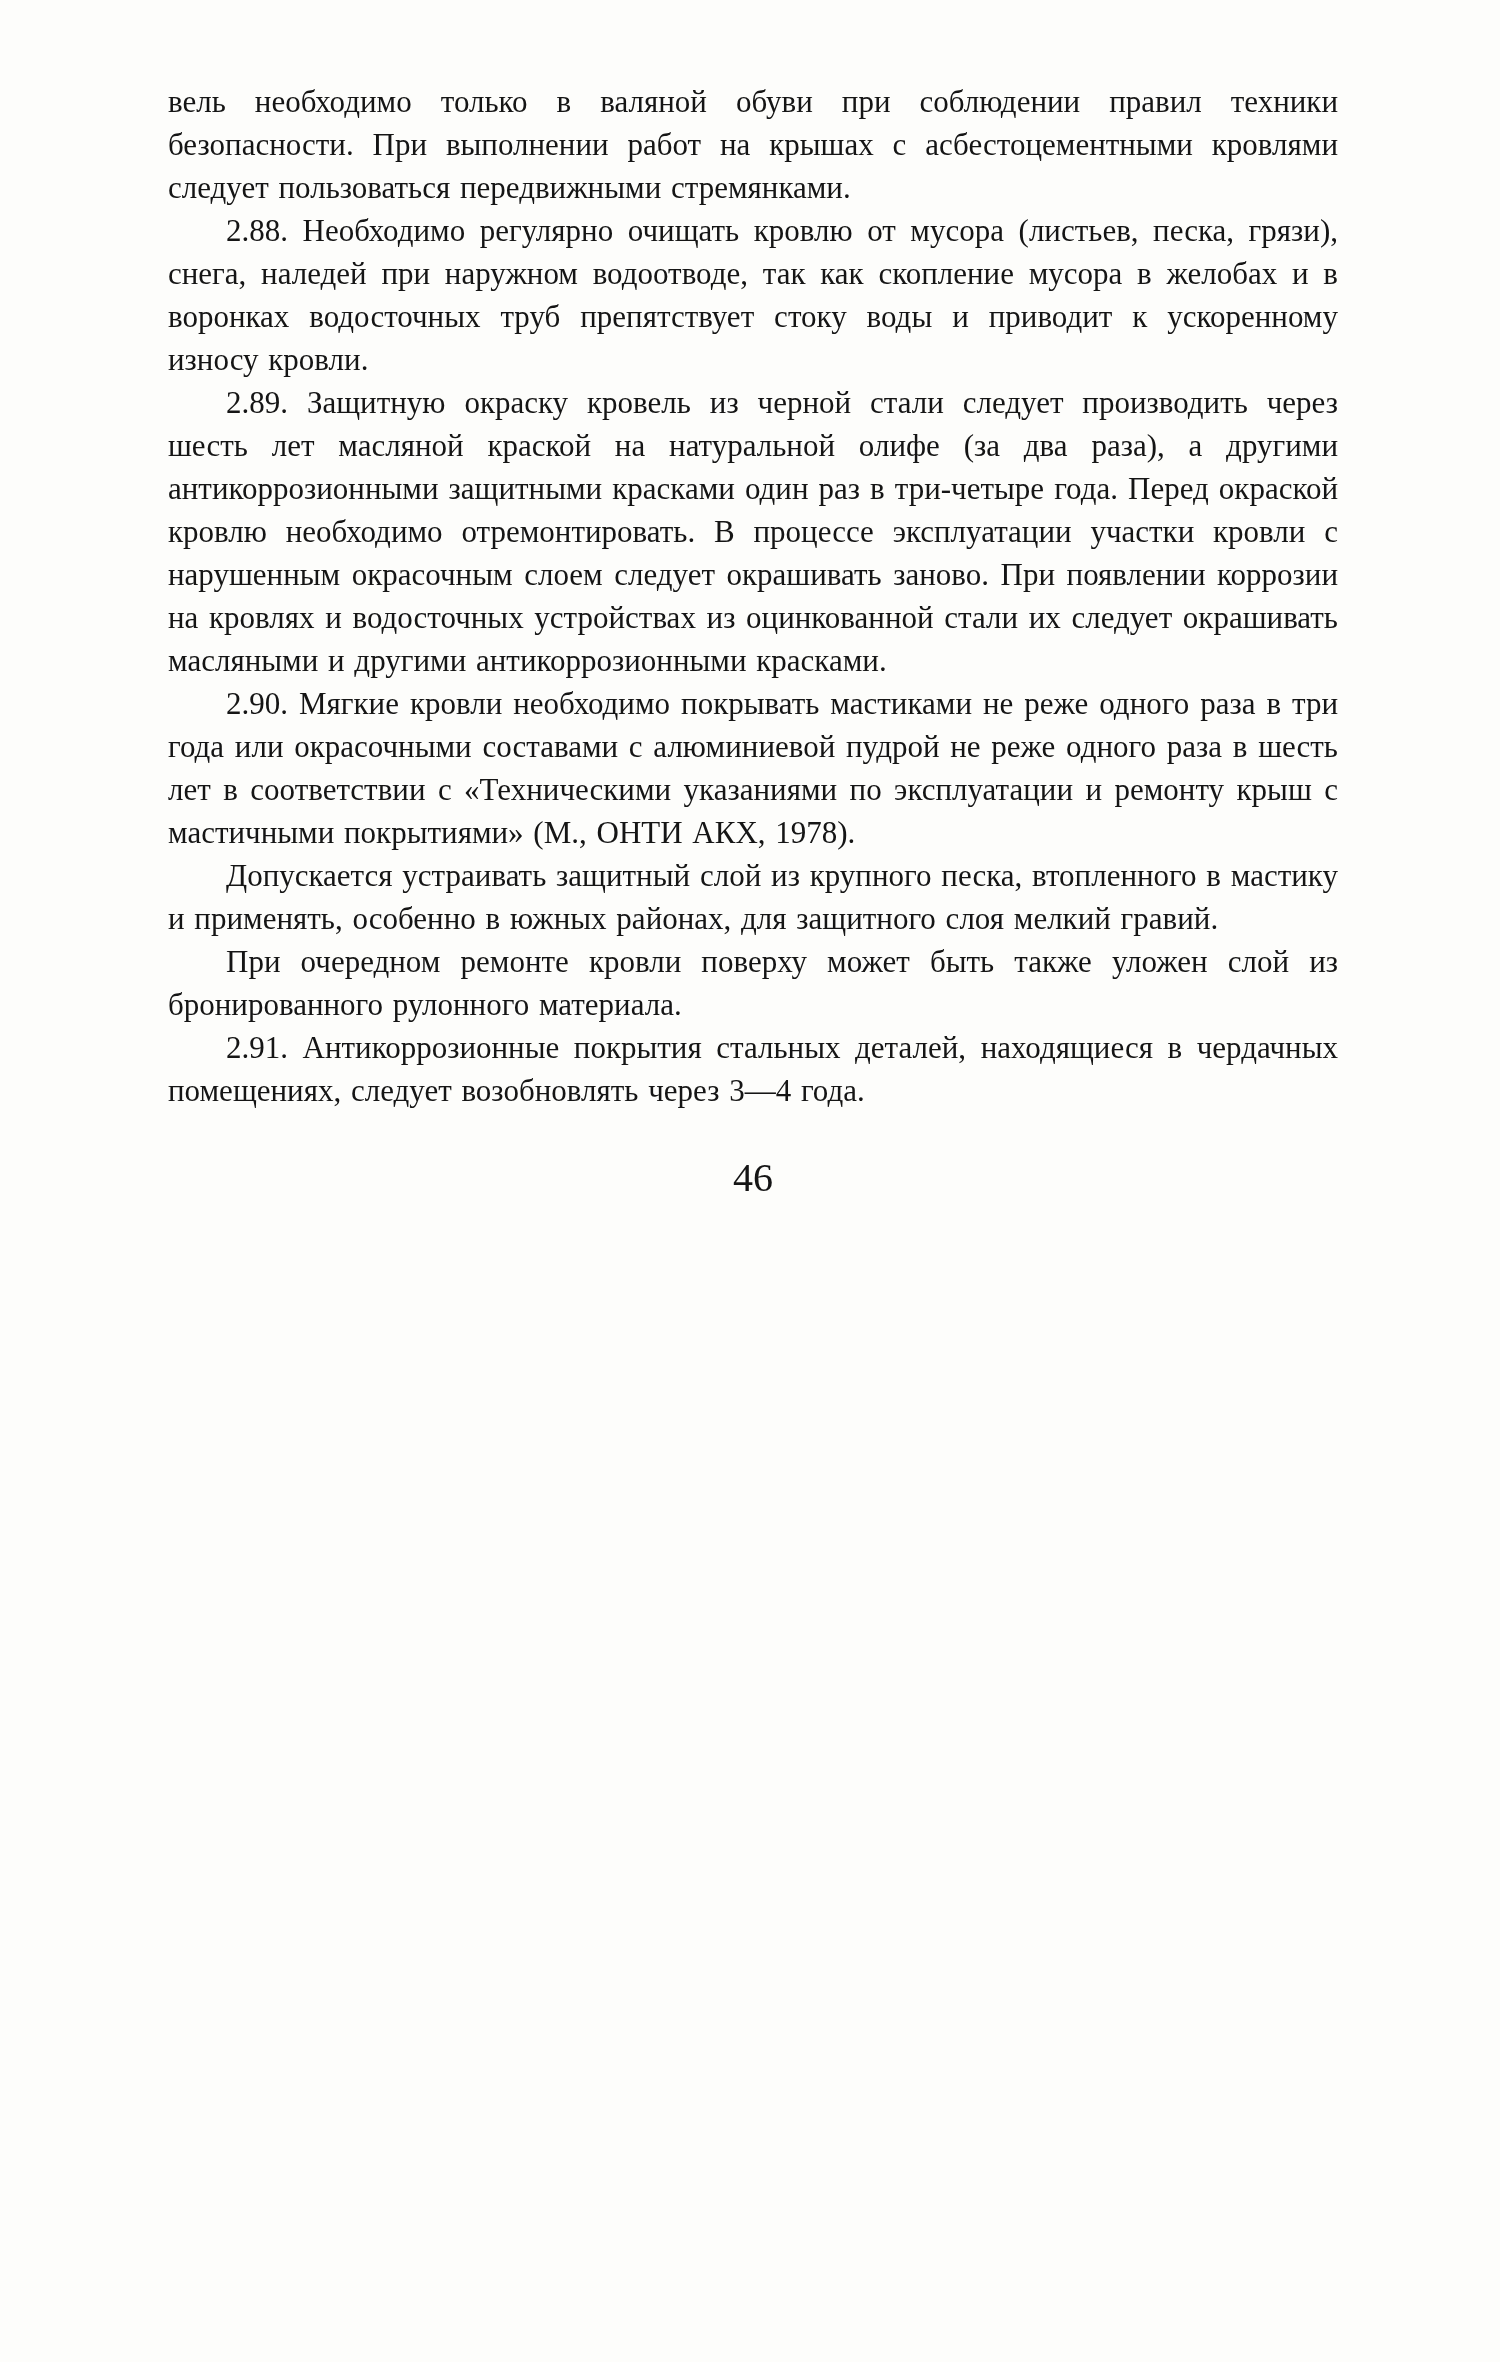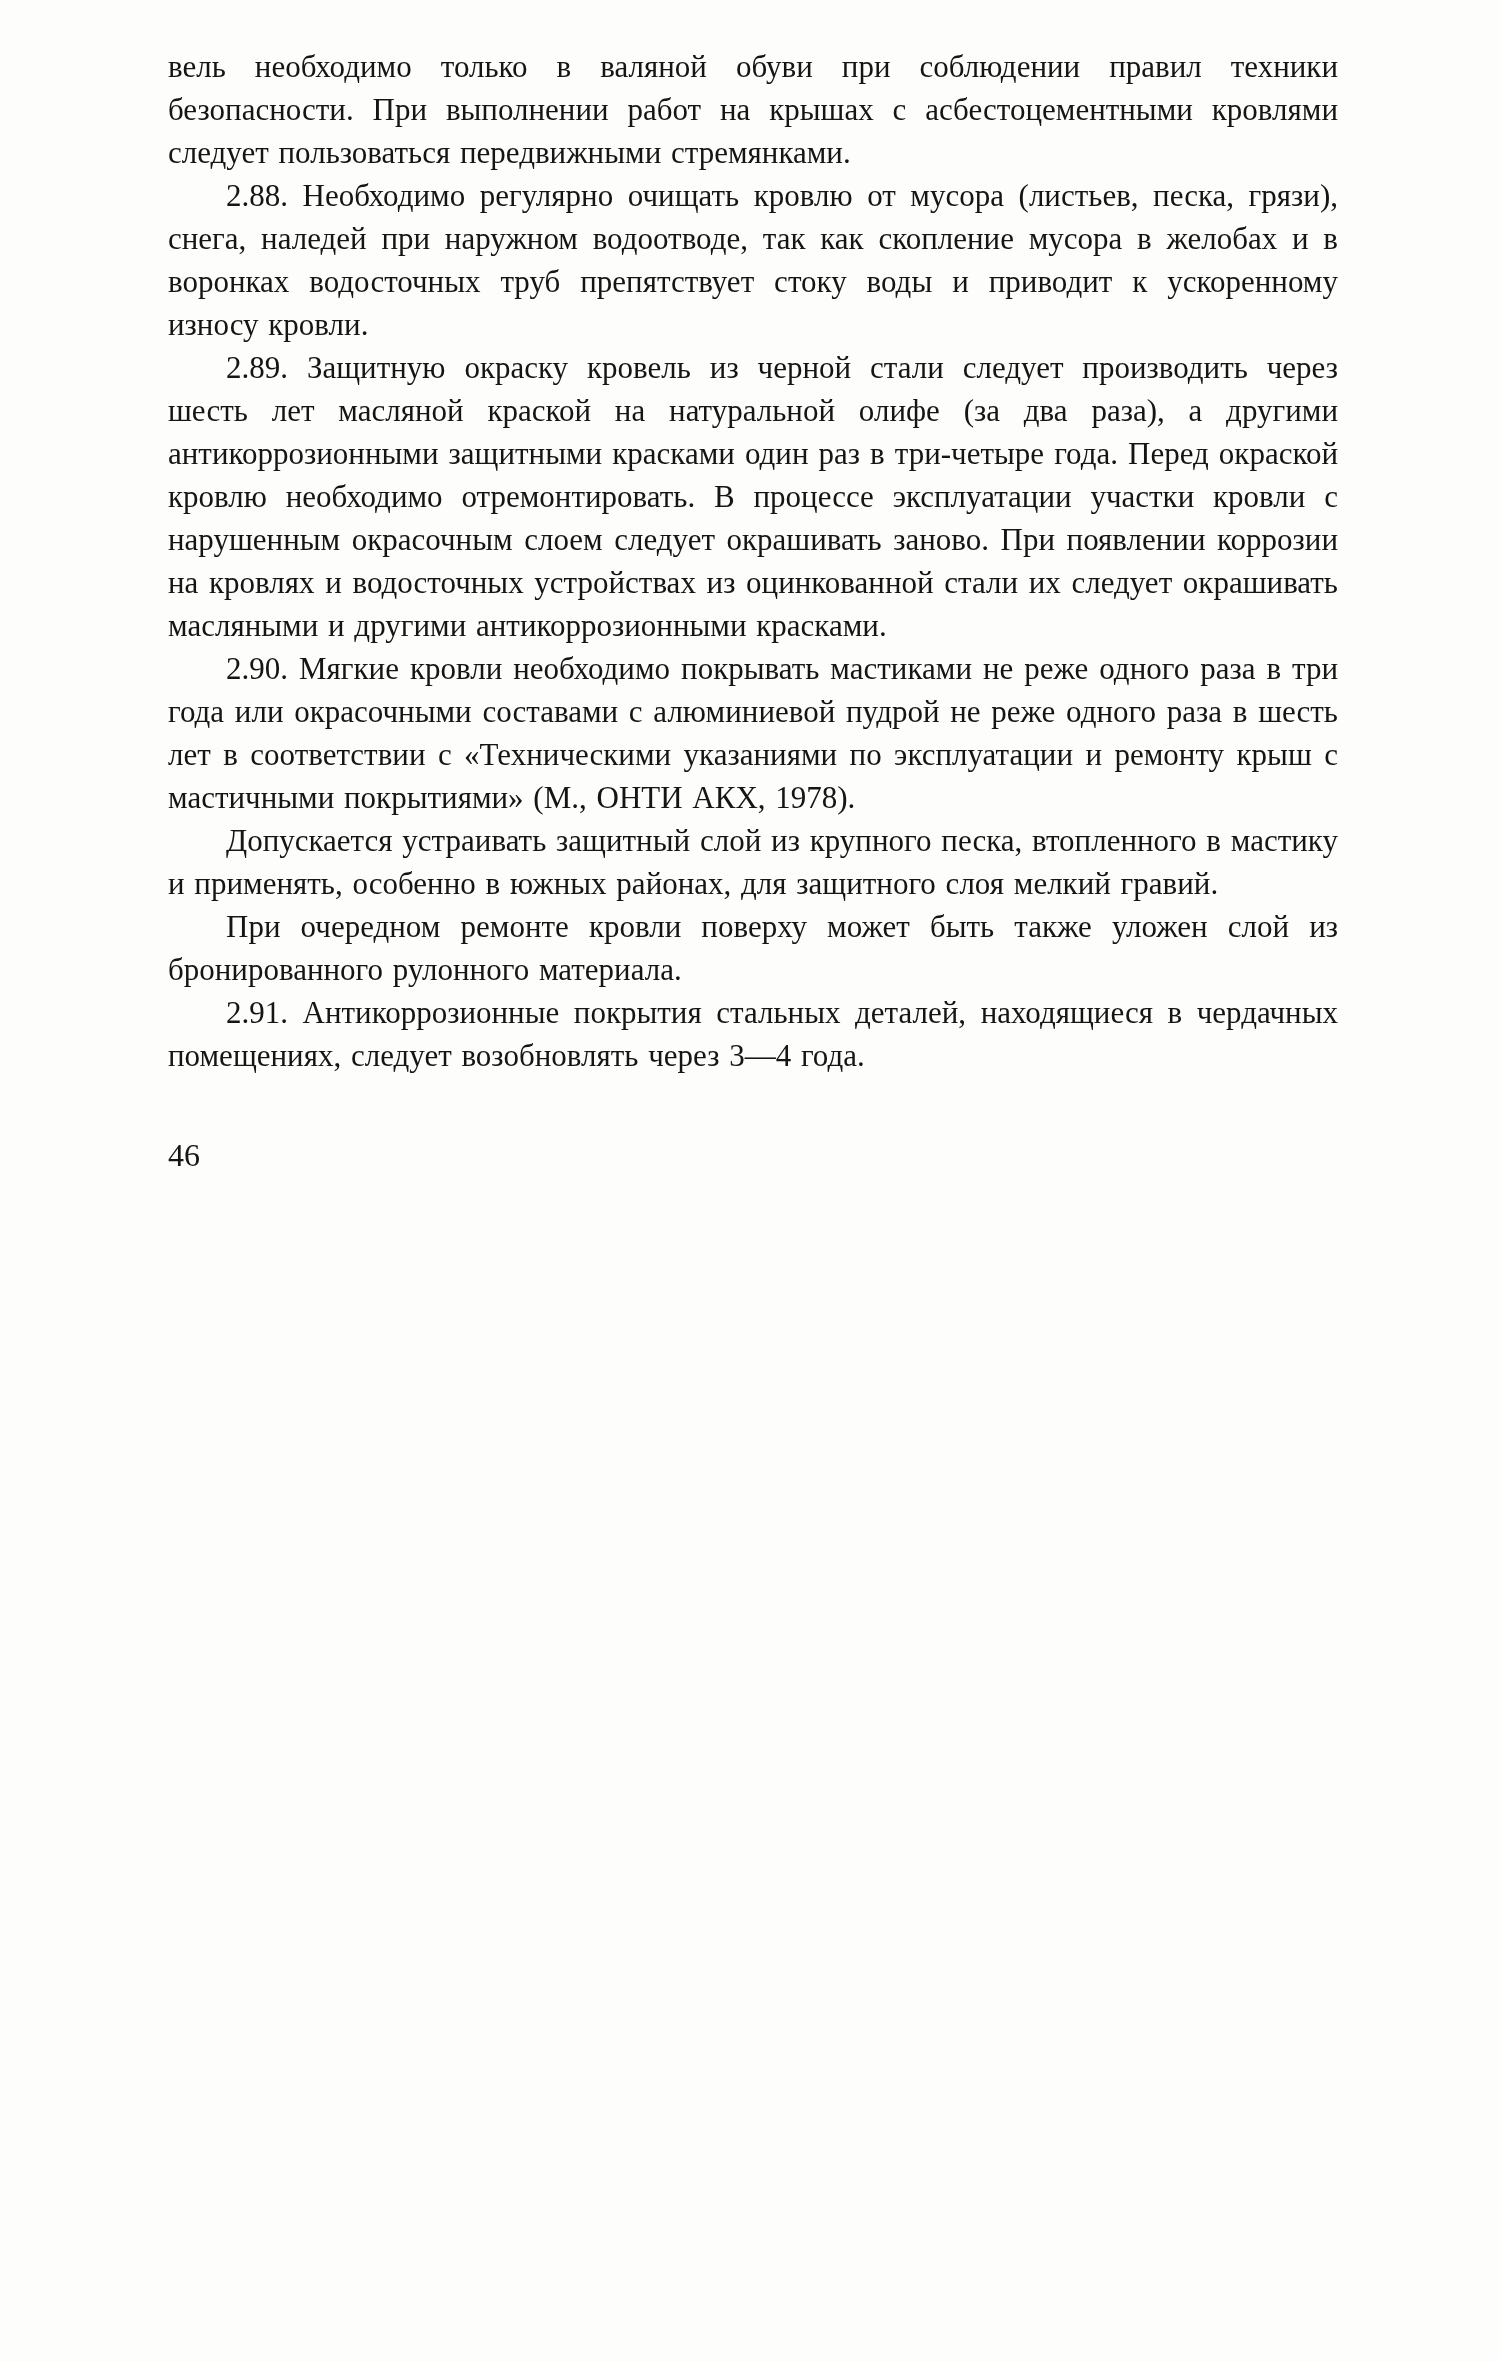--- a/index.html
+++ b/index.html
@@ -7,44 +7,44 @@
     padding: 0;
     background: #ffffff;
   }
   .page {
     position: relative;
     width: 1500px;
     height: 2362px;
     margin: 0 auto;
     background: #fdfdfb;
     box-sizing: border-box;
-    padding: 45px 162px 0 168px;
+    padding: 80px 162px 0 168px;
     font-family: "Liberation Serif", "DejaVu Serif", serif;
     color: #151515;
     overflow: hidden;
   }
   .body-text p {
     margin: 0;
     padding: 0;
     font-size: 31px;
     line-height: 43px;
     text-align: justify;
     word-spacing: 2px;
   }
   .body-text p.indent {
     text-indent: 58px;
   }
   .body-text b {
     font-weight: normal;
   }
   .page-number {
-    margin-top: 60px;
-    font-size: 32px;
+    margin-top: 48px;
+    font-size: 40px;
     line-height: 36px;
-    text-align: left;
+    text-align: center;
   }
 </style>
 </head>
 <body>
 
 <div class="page">
   <div class="body-text">
 
     <p><span>вель необходимо только в валяной обуви при соблюдении правил техники безопасности. При выполнении работ на крышах с асбестоцементными кровлями следует пользоваться передвижными стремянками.</span></p>
 

